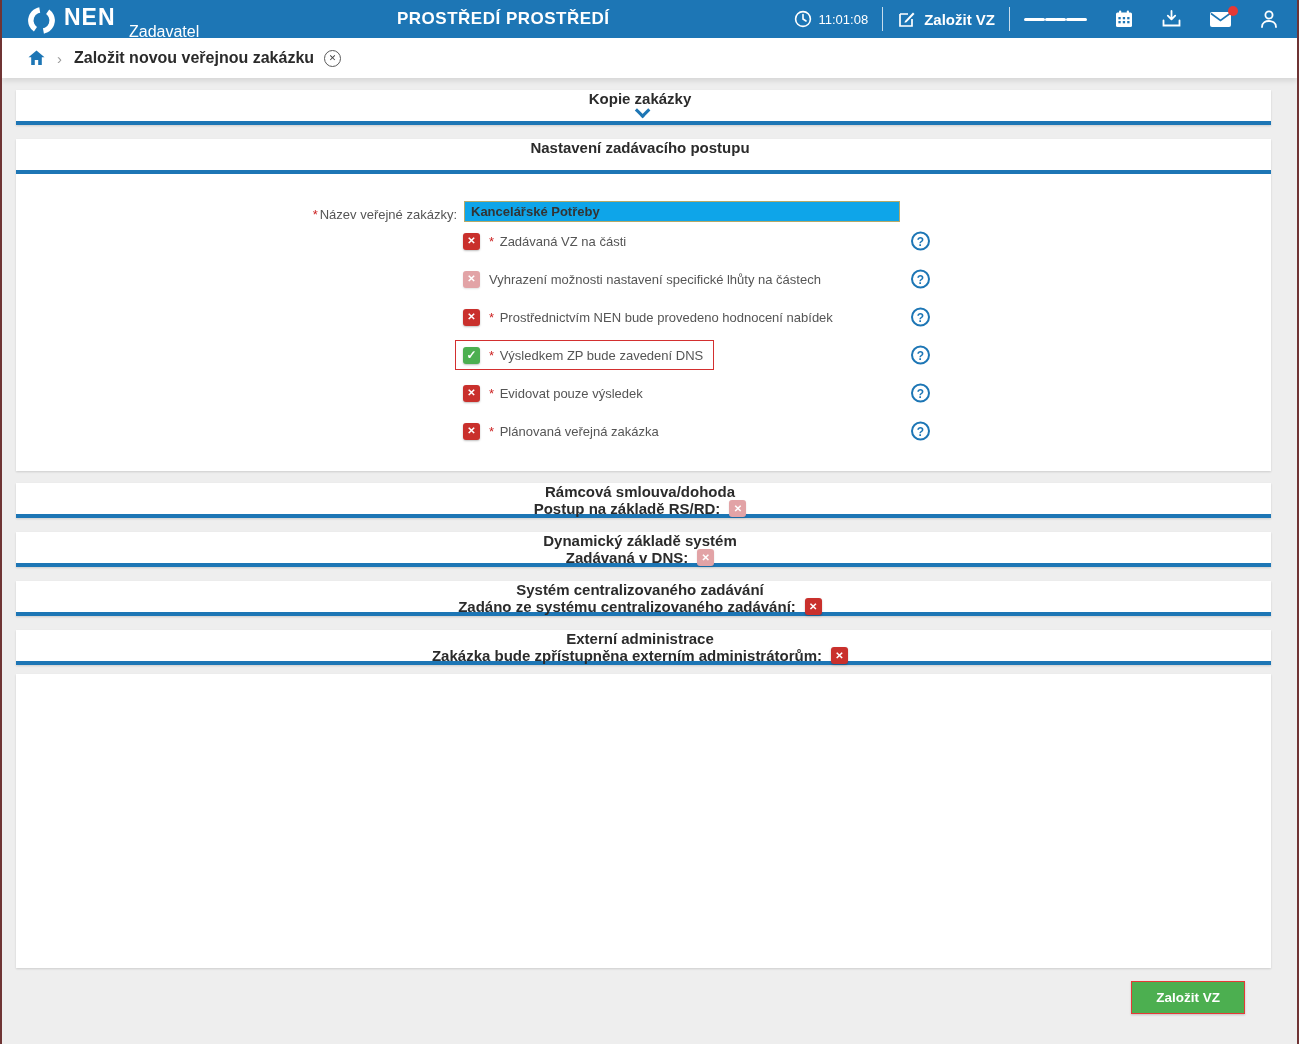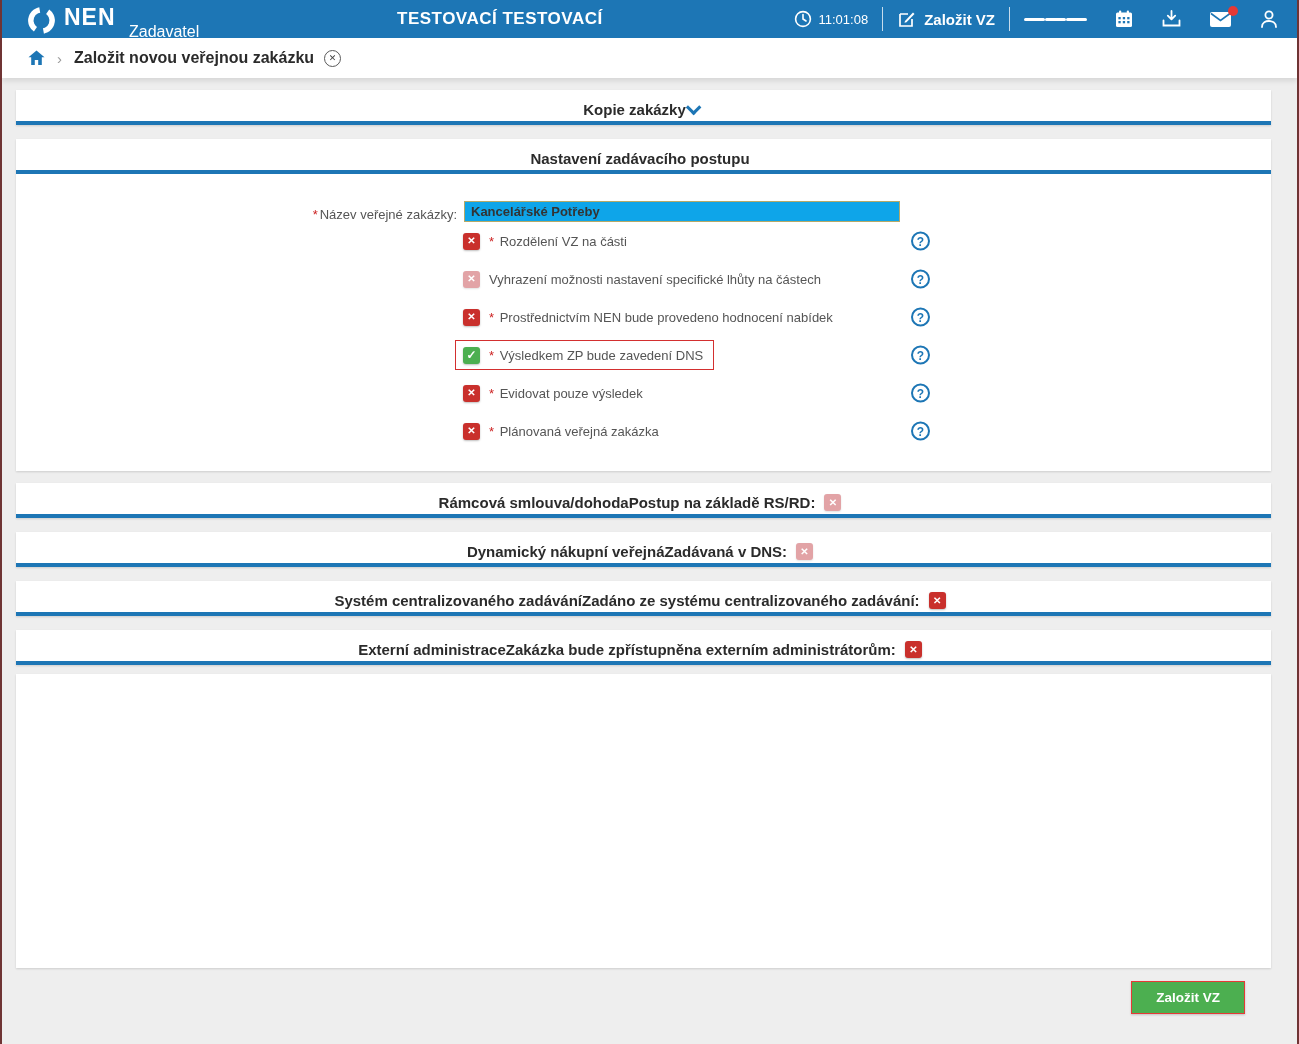--- a/index.html
+++ b/index.html
@@ -44,22 +44,22 @@
   .bc-close {
     width: 17px; height: 17px; border: 1.4px solid #5a5a5a; border-radius: 50%;
     display: inline-flex; align-items: center; justify-content: center;
     font-size: 9px; color: #444; margin-left: 10px; cursor: pointer; line-height: 1;
   }
 
   
   .content { padding: 12px 26px 0 14px; }
   .card { background: #fff; box-shadow: 0 1px 2px rgba(0,0,0,.14); }
   .card-header {
-    height: 35px; display: flex; align-items: center; justify-content: center;
-    border-bottom: 4px solid #1d76b5; padding: 8px 20px 0 13px;
+    height: 35px; display: flex; align-items: center; justify-content: flex-start;
+    border-bottom: 4px solid #1d76b5; padding: 0 20px 0 13px; flex-direction: column;
   }
   .card-title { font-size: 15px; font-weight: bold; color: #2b2b2b; }
   .chevron-down {
     width: 11px; height: 11px; border-right: 3px solid #1d76b5; border-bottom: 3px solid #1d76b5;
     transform: rotate(45deg) translateY(-3px); cursor: pointer;
   }
   .gap14 { height: 14px; } .gap12 { height: 12px; } .gap9 { height: 9px; }
 
   
   .right-state { display: flex; align-items: center; }
@@ -112,21 +112,21 @@
 
 <header class="topbar">
   <div class="brand">
     <svg class="brand-logo" width="31" height="31" viewBox="0 0 32 32">
       <circle cx="16" cy="16" r="11" fill="none" stroke="#ffffff" stroke-width="5.6" stroke-dasharray="26 8.5" stroke-dashoffset="6" transform="rotate(-25 16 16)"></circle>
     </svg>
     <span class="brand-name">NEN</span>
     <span class="brand-sub">Zadavatel</span>
   </div>
 
-  <div class="env-title">TESTOVACÍ TESTOVACÍ</div>
+  <div class="env-title">PROSTŘEDÍ PROSTŘEDÍ</div>
 
   <div class="topbar-right">
     <div class="tb-group">
       <svg width="18" height="18" viewBox="0 0 18 18">
         <circle cx="9" cy="9" r="7.4" fill="none" stroke="#fff" stroke-width="1.6"></circle>
         <path d="M9 4.5 V9 L12 11" fill="none" stroke="#fff" stroke-width="1.6" stroke-linecap="round"></path>
       </svg>
       <span class="tb-time">11:01:08</span>
     </div>
     <div class="tb-sep"></div>
@@ -211,21 +211,21 @@
     </div>
     <div class="form-area">
       <div class="name-row">
         <span class="name-label"><span class="req">*</span><span>Název veřejné zakázky:</span></span>
         <input class="name-input" type="text" value="Kancelářské Potřeby" style="">
       </div>
 
       <div class="cb-row">
         <span class="cb-wrap">
           <span class="cb cb-x"></span>
-          <span class="cb-label"><span class="req">*</span> <span>Rozdělení VZ na části</span></span>
+          <span class="cb-label"><span class="req">*</span> <span>Zadávaná VZ na části</span></span>
         </span>
         <span class="help">?</span>
       </div>
 
       <div class="cb-row">
         <span class="cb-wrap">
           <span class="cb cb-x-disabled"></span>
           <span class="cb-label"><span>Vyhrazení možnosti nastavení specifické lhůty na částech</span></span>
         </span>
         <span class="help">?</span>
@@ -274,21 +274,21 @@
         <span class="rs-label">Postup na základě RS/RD:</span>
         <span class="cb cb-x-disabled"></span>
       </span>
     </div>
   </section>
 
   <div class="gap14"></div>
 
   <section class="card">
     <div class="card-header">
-      <span class="card-title">Dynamický nákupní veřejná</span>
+      <span class="card-title">Dynamický základě systém</span>
       <span class="right-state">
         <span class="rs-label">Zadávaná v DNS:</span>
         <span class="cb cb-x-disabled"></span>
       </span>
     </div>
   </section>
 
   <div class="gap14"></div>
 
   <section class="card">

